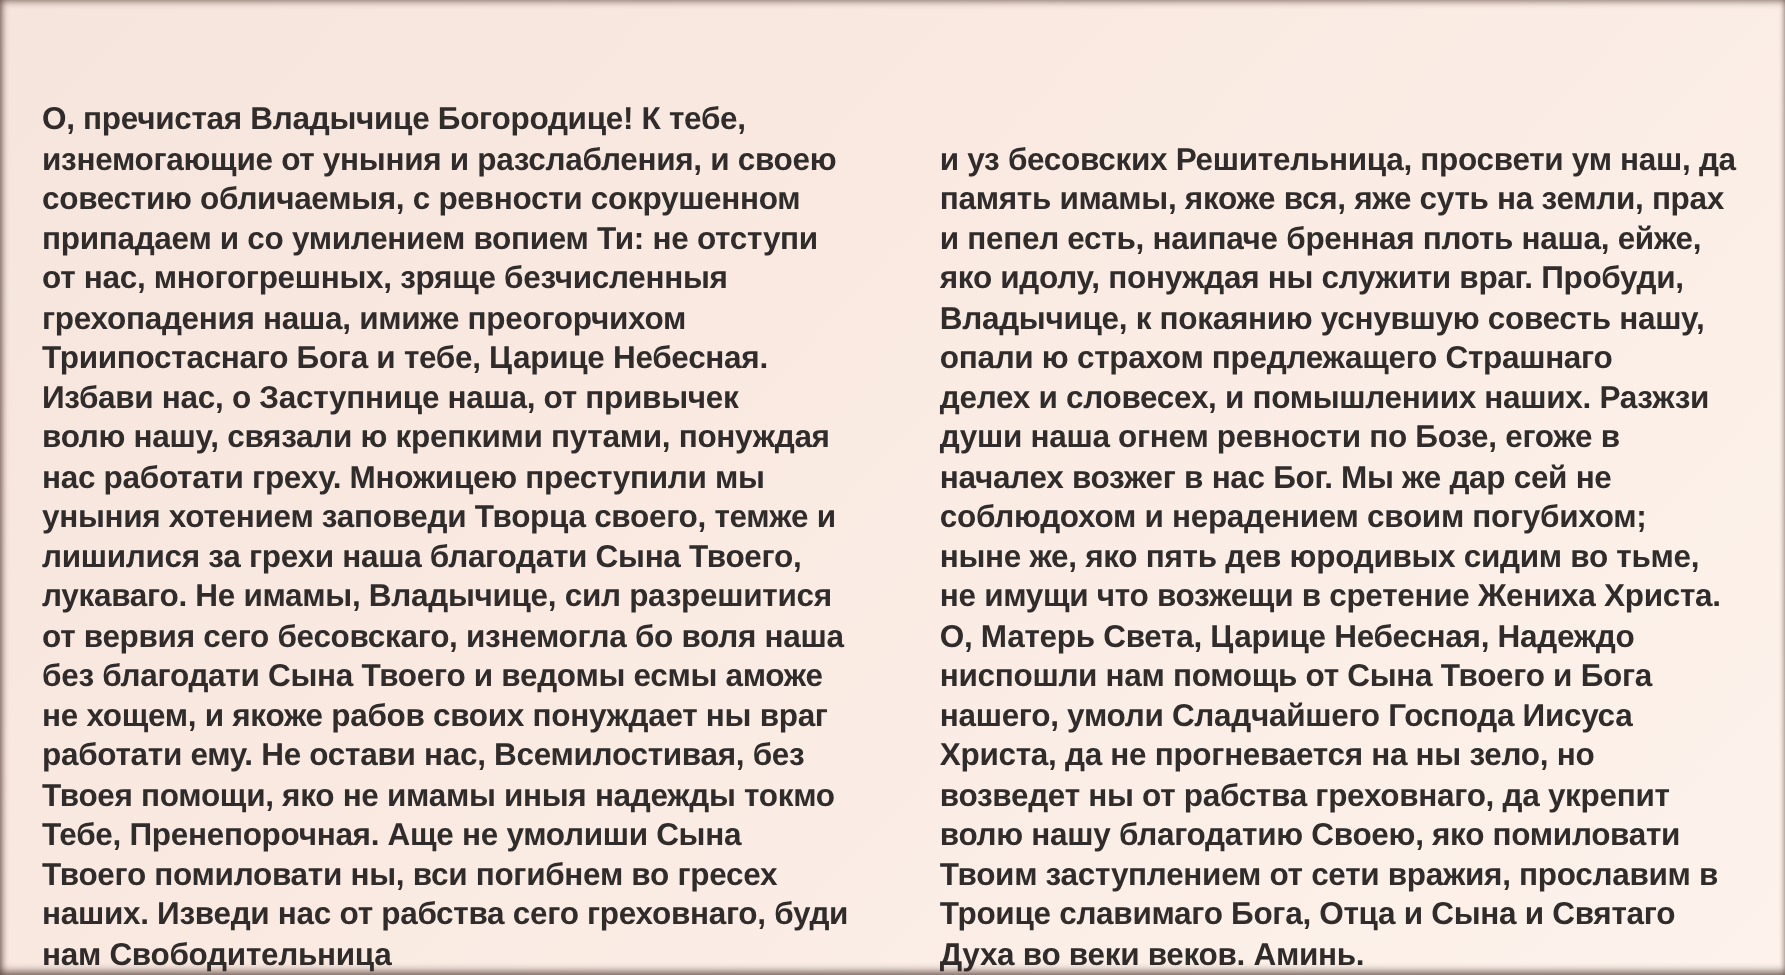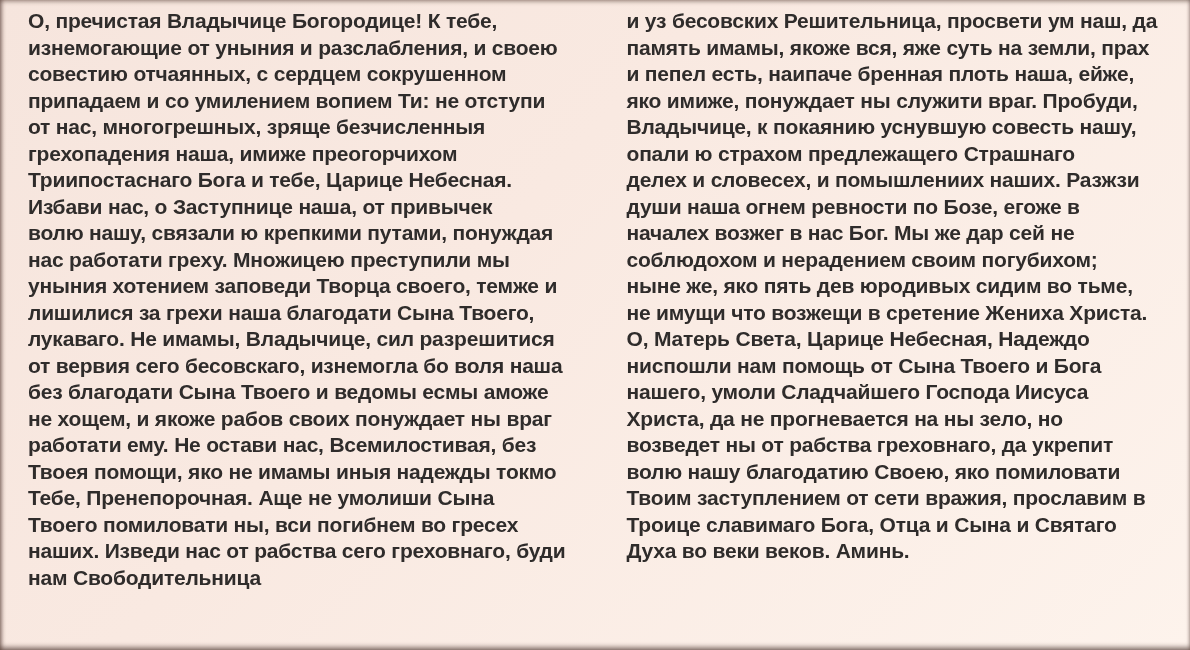--- a/index.html
+++ b/index.html
@@ -14,20 +14,21 @@
   }
   .page {
     position: relative;
     width: 1190px;
     height: 650px;
     box-sizing: border-box;
     background: linear-gradient(133deg, #f6e5dd 0%, #f9e9e1 40%, #fdf3ec 100%);
     display: flex;
     gap: 60px;
     padding: 8px 25px 0 28px;
+    align-items: flex-end;
   }
   
   .page::after {
     content: "";
     position: absolute;
     inset: 0;
     pointer-events: none;
     box-shadow:
       inset 3px 0 4px -1px rgba(70, 45, 38, 0.45),
       inset 0 3px 4px -1px rgba(70, 45, 38, 0.35),
@@ -47,21 +48,21 @@
     white-space: nowrap;
   }
 </style>
 </head>
 <body>
 
 <div class="page">
   <div class="column">
       <div class="line">О, пречистая Владычице Богородице! К тебе,</div>
       <div class="line">изнемогающие от уныния и разслабления, и своею</div>
-      <div class="line">совестию отчаянных, с сердцем сокрушенном</div>
+      <div class="line">совестию обличаемыя, с ревности сокрушенном</div>
       <div class="line">припадаем и со умилением вопием Ти: не отступи</div>
       <div class="line">от нас, многогрешных, зряще безчисленныя</div>
       <div class="line">грехопадения наша, имиже преогорчихом</div>
       <div class="line">Триипостаснаго Бога и тебе, Царице Небесная.</div>
       <div class="line">Избави нас, о Заступнице наша, от привычек</div>
       <div class="line">волю нашу, связали ю крепкими путами, понуждая</div>
       <div class="line">нас работати греху. Множицею преступили мы</div>
       <div class="line">уныния хотением заповеди Творца своего, темже и</div>
       <div class="line">лишилися за грехи наша благодати Сына Твоего,</div>
       <div class="line">лукаваго. Не имамы, Владычице, сил разрешитися</div>
@@ -72,21 +73,21 @@
       <div class="line">Твоея помощи, яко не имамы иныя надежды токмо</div>
       <div class="line">Тебе, Пренепорочная. Аще не умолиши Сына</div>
       <div class="line">Твоего помиловати ны, вси погибнем во гресех</div>
       <div class="line">наших. Изведи нас от рабства сего греховнаго, буди</div>
       <div class="line">нам Свободительница</div>
     </div>
   <div class="column">
       <div class="line">и уз бесовских Решительница, просвети ум наш, да</div>
       <div class="line">память имамы, якоже вся, яже суть на земли, прах</div>
       <div class="line">и пепел есть, наипаче бренная плоть наша, ейже,</div>
-      <div class="line">яко имиже, понуждает ны служити враг. Пробуди,</div>
+      <div class="line">яко идолу, понуждая ны служити враг. Пробуди,</div>
       <div class="line">Владычице, к покаянию уснувшую совесть нашу,</div>
       <div class="line">опали ю страхом предлежащего Страшнаго</div>
       <div class="line">делех и словесех, и помышлениих наших. Разжзи</div>
       <div class="line">души наша огнем ревности по Бозе, егоже в</div>
       <div class="line">началех возжег в нас Бог. Мы же дар сей не</div>
       <div class="line">соблюдохом и нерадением своим погубихом;</div>
       <div class="line">ныне же, яко пять дев юродивых сидим во тьме,</div>
       <div class="line">не имущи что возжещи в сретение Жениха Христа.</div>
       <div class="line">О, Матерь Света, Царице Небесная, Надеждо</div>
       <div class="line">ниспошли нам помощь от Сына Твоего и Бога</div>

